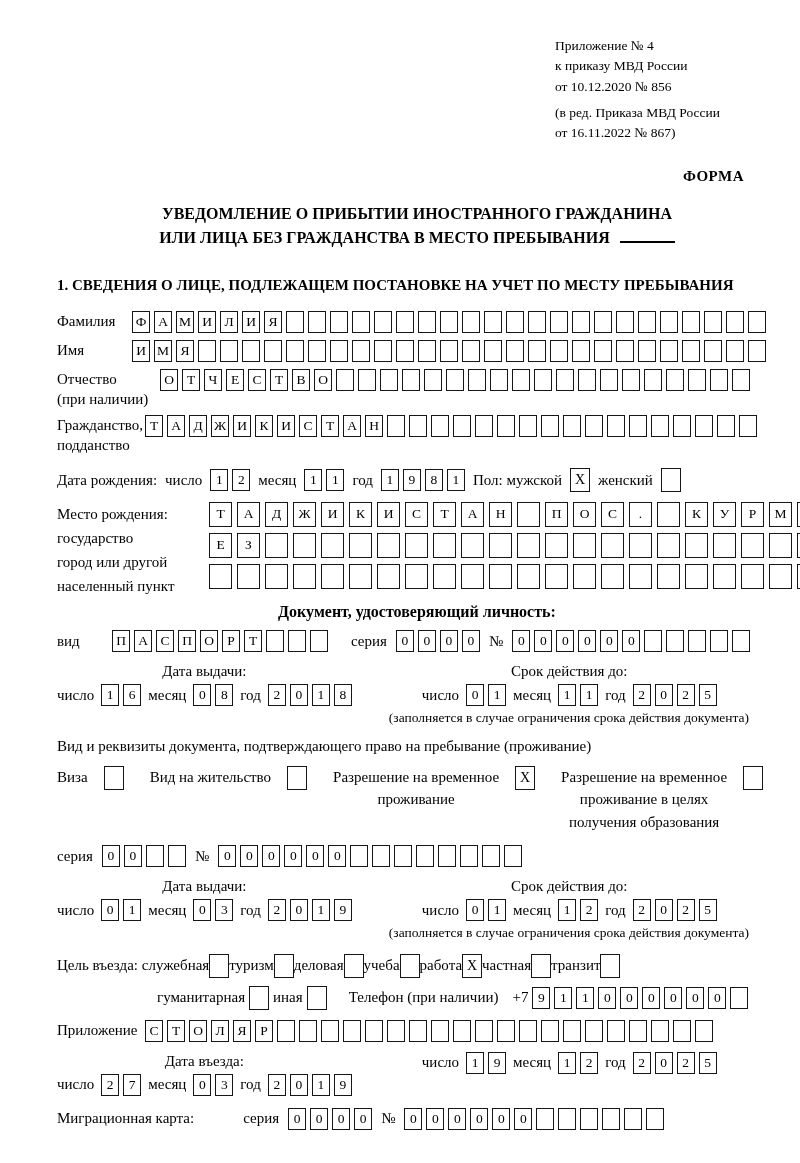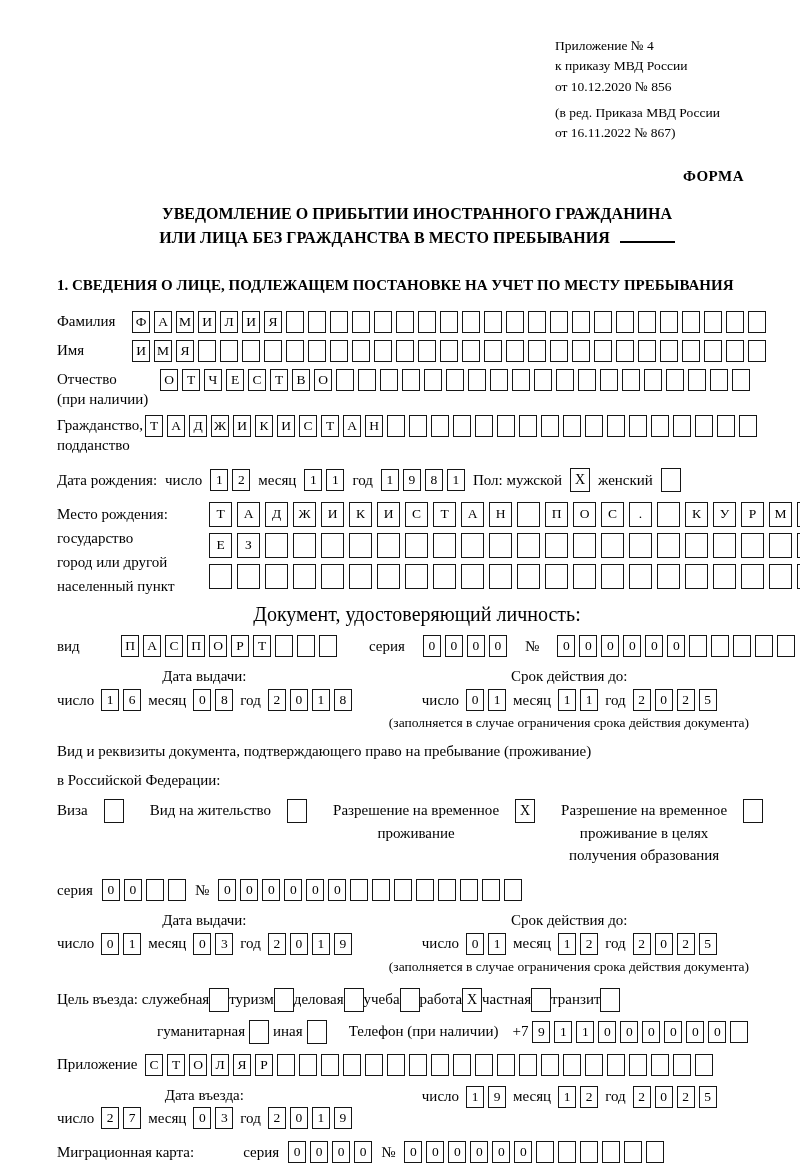--- a/index.html
+++ b/index.html
@@ -20,21 +20,21 @@
         text-align:center;font-size:13.5px;line-height:19px;background:#fff}
   .cells--wide{gap:5px}
   .cells--wide .cell{width:23px;height:25px;line-height:22px}
   .cells--box .cell{width:20px;height:24px;line-height:21px;font-size:14px}
   .w75{width:75px}.w88{width:88px}.w103{width:103px}
   .sub{margin:-3px 0 6px 0}
   .mr{display:flex;margin-bottom:4px}
   .mr-left{flex:0 0 152px;line-height:1.6}
   .mr-right{flex:1}
   .mr-right .cells{margin-bottom:6px}
-  .doc-head{text-align:center;font-weight:normal;font-size:20px;margin:2px 0 8px}
+  .doc-head{text-align:center;font-weight:bold;font-size:16px;margin:2px 0 8px}
   .dates-row{display:flex;margin-top:10px}
   .date-group + .date-group{margin-left:70px}
   .date-caption{text-align:center;margin-bottom:3px}
   .date-line{display:flex;align-items:center;gap:7px}
   .note{font-size:13.5px;text-align:right;margin:4px 28px 10px 0}
   .plain{margin:10px 0 4px}
   .chk-row{display:flex;align-items:flex-start;margin:10px 0 6px}
   .chk-item{display:flex;align-items:flex-start;gap:16px}
   .chk-cap{text-align:center;line-height:1.5}
   .gap26{margin-left:26px}
@@ -310,21 +310,21 @@
           <span class="cell"></span>
           <span class="cell"></span>
           <span class="cell"></span>
           <span class="cell"></span>
           <span class="cell"></span>
         </div>
     </div>
   </div>
 
   <div class="doc-head">Документ, удостоверяющий личность:</div>
-  <div class="row" style="gap:18px">
+  <div class="row" style="gap:9px">
     <span class="lbl" style="width:46px">вид</span>
     <span class="cells">
         <span class="cell">П</span>
         <span class="cell">А</span>
         <span class="cell">С</span>
         <span class="cell">П</span>
         <span class="cell">О</span>
         <span class="cell">Р</span>
         <span class="cell">Т</span>
         <span class="cell"></span>
@@ -396,21 +396,20 @@
             <span class="cell">0</span>
             <span class="cell">2</span>
             <span class="cell">5</span>
           </span>
       </div>
     </div>
   </div>
   <div class="note">(заполняется в случае ограничения срока действия документа)</div>
 
   <div class="plain">Вид и реквизиты документа, подтверждающего право на пребывание (проживание)</div>
-  <div class="plain">в Российской Федерации:</div>
 
   <div class="chk-row">
     <div class="chk-item">
       <span class="chk-cap">Виза</span>
       <span class="cells cells--box">
           <span class="cell"></span>
         </span>
     </div>
     <div class="chk-item gap26">
       <span class="chk-cap">Вид на жительство</span>

